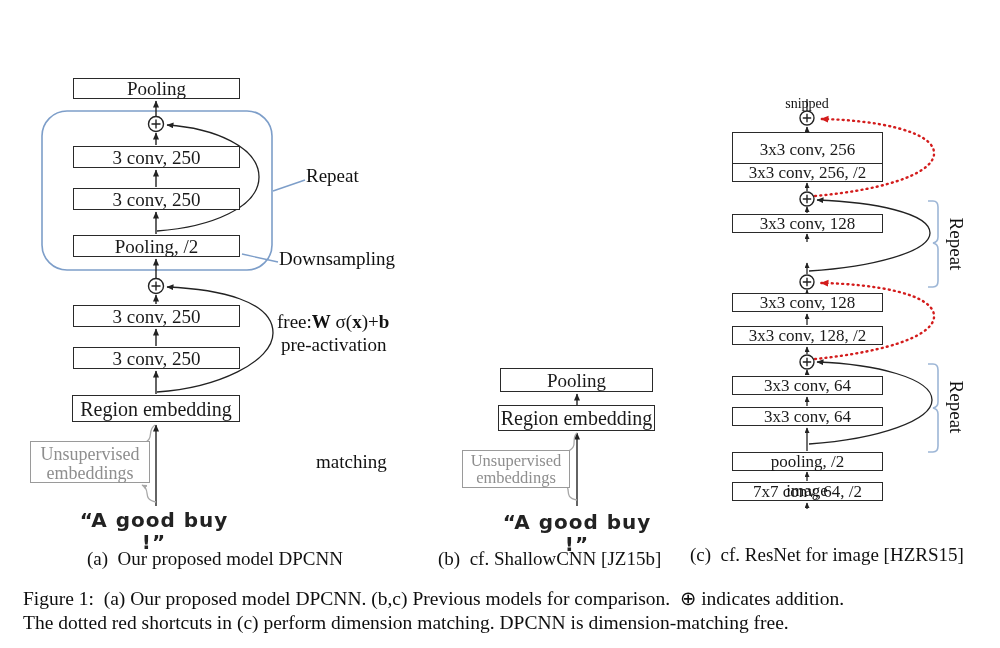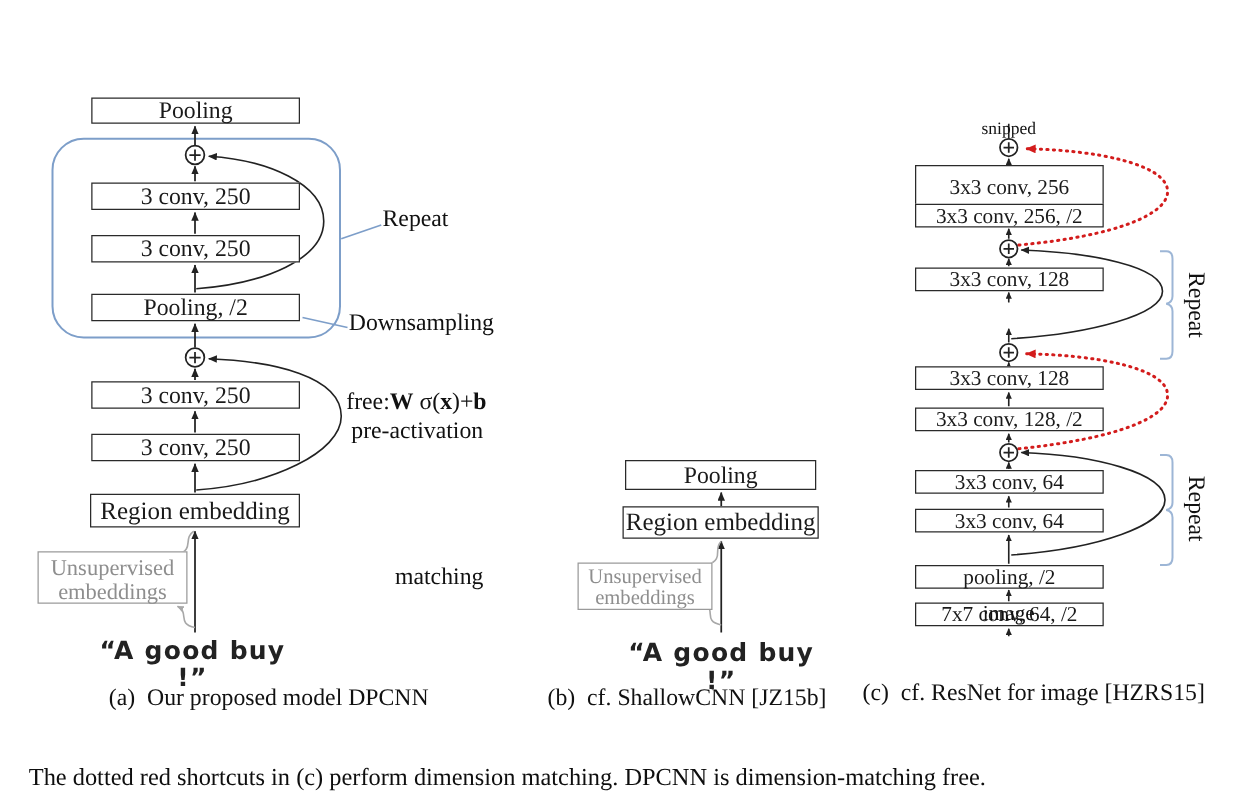--- a/index.html
+++ b/index.html
@@ -180,15 +180,16 @@
   <div class="box box-c" style="left:732px;top:452px;width:151px;height:19px;">pooling, /2</div>
   <div class="box box-c" style="left:732px;top:482px;width:151px;height:19px;">7x7 conv, 64, /2</div>
 
   <div class="lbl center" style="left:757px;top:482px;width:100px;font-size:17px;">image</div>
 
   <div class="vrepeat" style="left:956px;top:244px;">Repeat</div>
   <div class="vrepeat" style="left:956px;top:407px;">Repeat</div>
 
   <div class="lbl pre" style="left:690px;top:545px;font-size:19px;">(c)  cf. ResNet for image [HZRS15]</div>
 
+  <div class="caption-line" style="top:587px;">Figure 1:  (a) Our proposed model DPCNN. (b,c) Previous models for comparison.  ⊕ indicates addition.</div>
   <div class="caption-line" style="top:612px;">The dotted red shortcuts in (c) perform dimension matching. DPCNN is dimension-matching free.</div>
 
 </div>
 
 </body></html>

